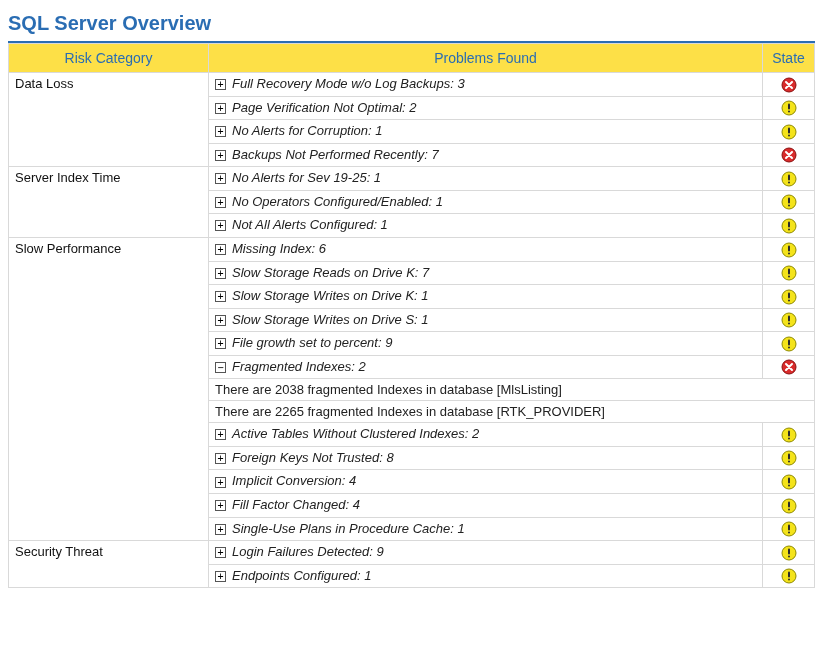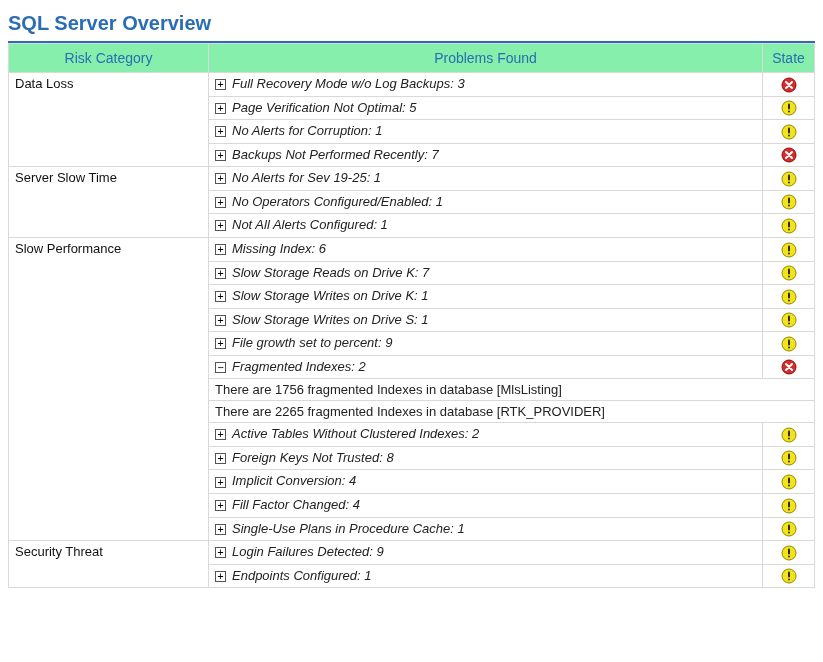--- a/index.html
+++ b/index.html
@@ -24,21 +24,21 @@
     border-collapse: collapse;
     table-layout: fixed;
   }
   table.grid th {
     font-weight: 400;
     color: #2a6db3;
     font-size: 14px;
     text-align: center;
     padding: 6px 8px;
     border: 1px solid #d9d9d9;
-    background: #86efac;
+    background: #fde047;
   }
   table.grid td {
     border: 1px solid #d9d9d9;
     padding: 3px 6px;
     vertical-align: top;
     font-size: 13px;
   }
   col.col-cat   { width: 200px; }
   col.col-prob  { }
   col.col-state { width: 52px; }
@@ -90,21 +90,21 @@
   <tbody id="grid-body">
       <tr>
         <td class="cat" rowspan="4">Data Loss</td>
         <td class="prob"><span class="expander">+</span><span>Full Recovery Mode w/o Log Backups: 3</span></td>
         <td class="state"><svg class="ic" width="16" height="16" viewBox="0 0 16 16">
             <circle cx="8" cy="8" r="7" fill="#d92b2b" stroke="#8a0f0f" stroke-width="1"></circle>
             <path d="M5 5 L11 11 M11 5 L5 11" stroke="#fff" stroke-width="2" stroke-linecap="round"></path>
           </svg></td>
       </tr>
       <tr>
-        <td class="prob"><span class="expander">+</span><span>Page Verification Not Optimal: 5</span></td>
+        <td class="prob"><span class="expander">+</span><span>Page Verification Not Optimal: 2</span></td>
         <td class="state"><svg class="ic" width="16" height="16" viewBox="0 0 16 16">
             <circle cx="8" cy="8" r="7" fill="#f4e31a" stroke="#8f8a00" stroke-width="1"></circle>
             <rect x="7" y="3.5" width="2" height="6" rx="1" fill="#2a2a2a"></rect>
             <rect x="7" y="10.5" width="2" height="2" rx="1" fill="#2a2a2a"></rect>
           </svg></td>
       </tr>
       <tr>
         <td class="prob"><span class="expander">+</span><span>No Alerts for Corruption: 1</span></td>
         <td class="state"><svg class="ic" width="16" height="16" viewBox="0 0 16 16">
             <circle cx="8" cy="8" r="7" fill="#f4e31a" stroke="#8f8a00" stroke-width="1"></circle>
@@ -113,21 +113,21 @@
           </svg></td>
       </tr>
       <tr>
         <td class="prob"><span class="expander">+</span><span>Backups Not Performed Recently: 7</span></td>
         <td class="state"><svg class="ic" width="16" height="16" viewBox="0 0 16 16">
             <circle cx="8" cy="8" r="7" fill="#d92b2b" stroke="#8a0f0f" stroke-width="1"></circle>
             <path d="M5 5 L11 11 M11 5 L5 11" stroke="#fff" stroke-width="2" stroke-linecap="round"></path>
           </svg></td>
       </tr>
       <tr>
-        <td class="cat" rowspan="3">Server Slow Time</td>
+        <td class="cat" rowspan="3">Server Index Time</td>
         <td class="prob"><span class="expander">+</span><span>No Alerts for Sev 19-25: 1</span></td>
         <td class="state"><svg class="ic" width="16" height="16" viewBox="0 0 16 16">
             <circle cx="8" cy="8" r="7" fill="#f4e31a" stroke="#8f8a00" stroke-width="1"></circle>
             <rect x="7" y="3.5" width="2" height="6" rx="1" fill="#2a2a2a"></rect>
             <rect x="7" y="10.5" width="2" height="2" rx="1" fill="#2a2a2a"></rect>
           </svg></td>
       </tr>
       <tr>
         <td class="prob"><span class="expander">+</span><span>No Operators Configured/Enabled: 1</span></td>
         <td class="state"><svg class="ic" width="16" height="16" viewBox="0 0 16 16">
@@ -186,21 +186,21 @@
           </svg></td>
       </tr>
       <tr>
         <td class="prob"><span class="expander">−</span><span>Fragmented Indexes: 2</span></td>
         <td class="state"><svg class="ic" width="16" height="16" viewBox="0 0 16 16">
             <circle cx="8" cy="8" r="7" fill="#d92b2b" stroke="#8a0f0f" stroke-width="1"></circle>
             <path d="M5 5 L11 11 M11 5 L5 11" stroke="#fff" stroke-width="2" stroke-linecap="round"></path>
           </svg></td>
       </tr>
       <tr>
-        <td class="detail" colspan="2">There are 1756 fragmented Indexes in database [MlsListing]</td>
+        <td class="detail" colspan="2">There are 2038 fragmented Indexes in database [MlsListing]</td>
       </tr>
       <tr>
         <td class="detail" colspan="2">There are 2265 fragmented Indexes in database [RTK_PROVIDER]</td>
       </tr>
       <tr>
         <td class="prob"><span class="expander">+</span><span>Active Tables Without Clustered Indexes: 2</span></td>
         <td class="state"><svg class="ic" width="16" height="16" viewBox="0 0 16 16">
             <circle cx="8" cy="8" r="7" fill="#f4e31a" stroke="#8f8a00" stroke-width="1"></circle>
             <rect x="7" y="3.5" width="2" height="6" rx="1" fill="#2a2a2a"></rect>
             <rect x="7" y="10.5" width="2" height="2" rx="1" fill="#2a2a2a"></rect>

